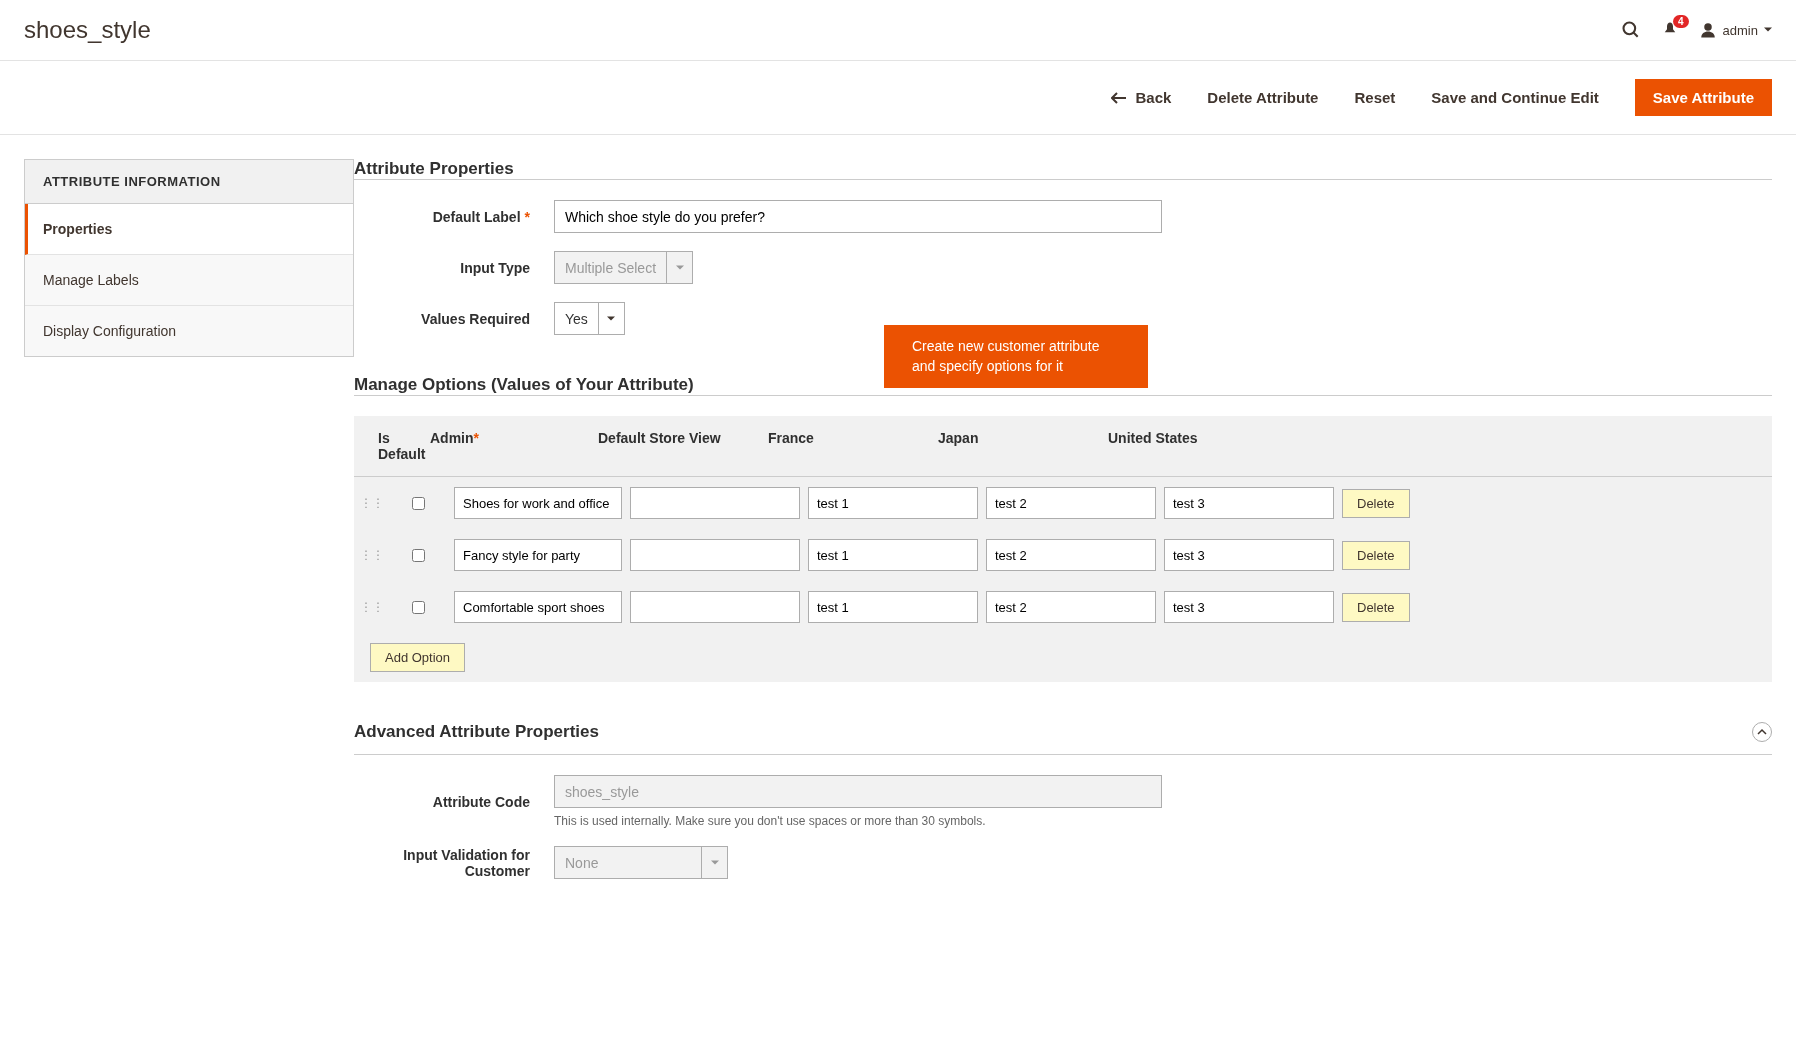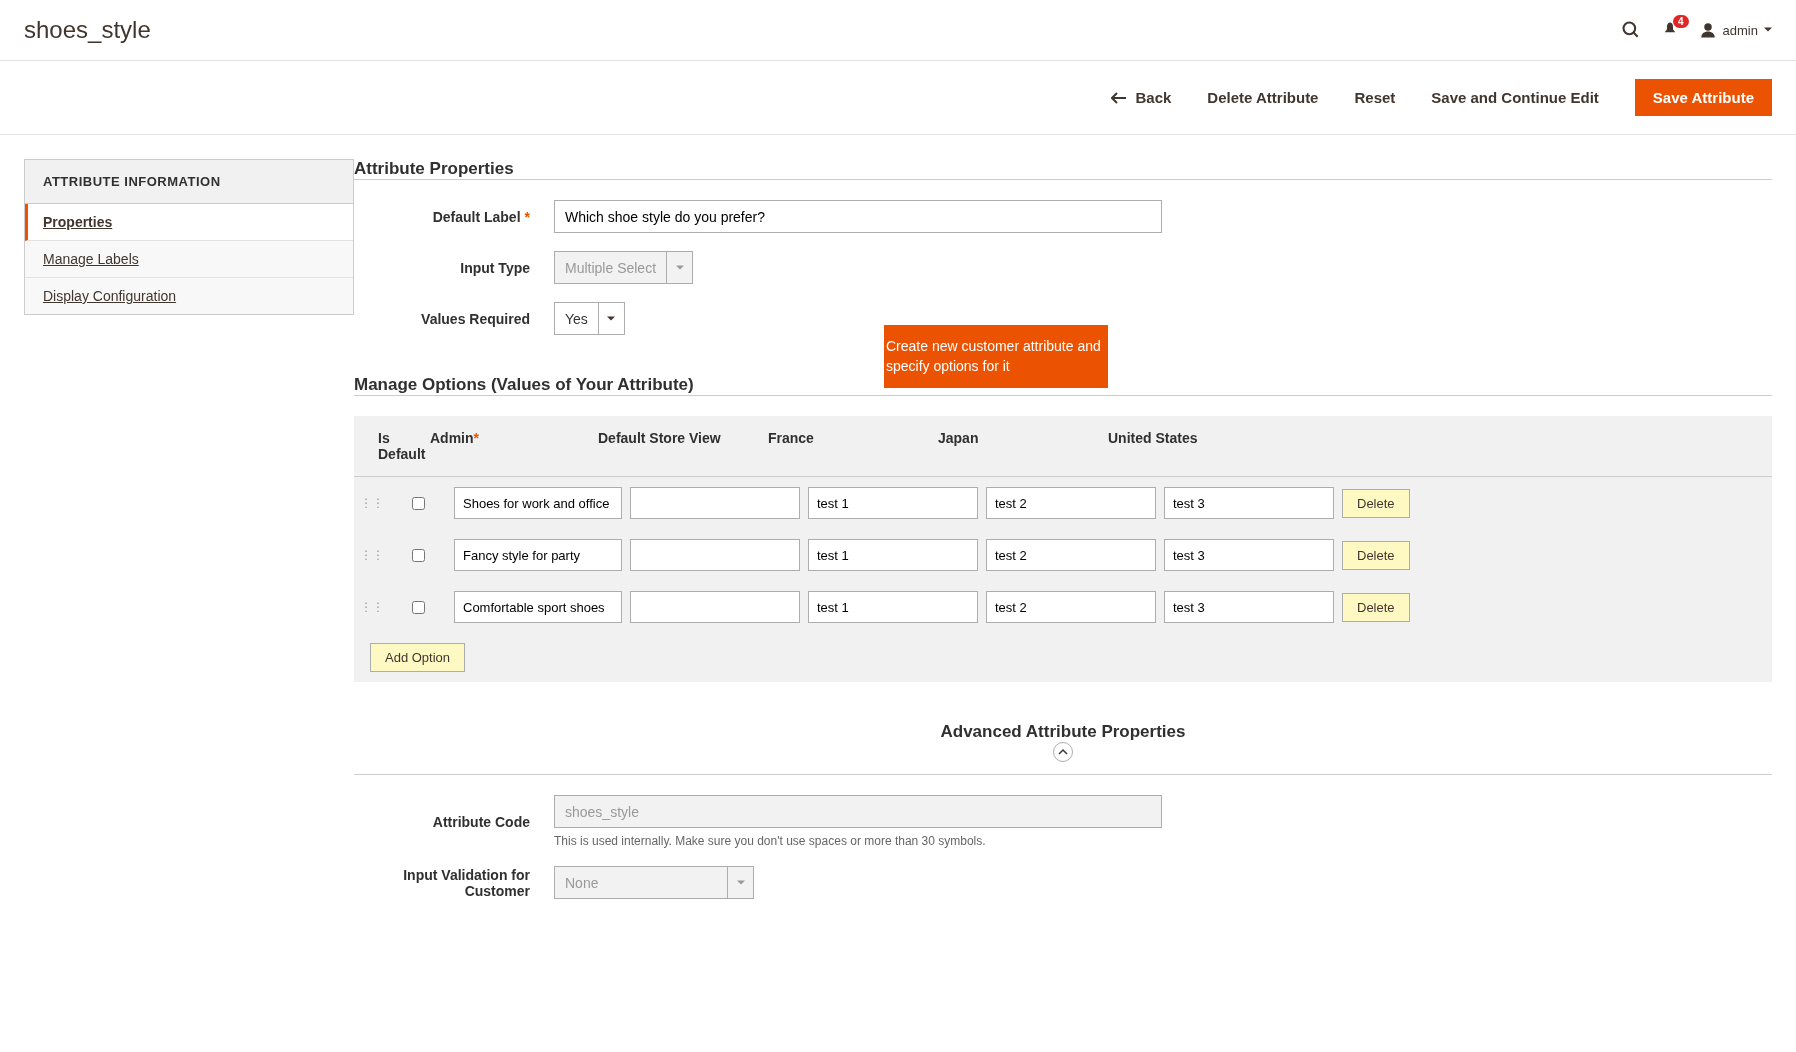--- a/index.html
+++ b/index.html
@@ -14,65 +14,65 @@
     
     .action-bar { display: flex; justify-content: flex-end; align-items: center; gap: 36px; padding: 18px 24px; border-bottom: 1px solid #e3e3e3; }
     .action-link { color: #41362f; font-size: 15px; cursor: pointer; font-weight: 600; display: flex; align-items: center; gap: 8px; }
     .btn-primary { background: #eb5202; color: #fff; border: none; padding: 10px 18px; font-size: 15px; font-weight: 600; cursor: pointer; }
     
     .content-area { display: flex; padding: 24px; }
     
     .sidebar { width: 330px; flex-shrink: 0; }
     .sidebar-header { background: #f1f1f1; border: 1px solid #ccc; padding: 14px 18px; font-size: 13px; font-weight: 700; color: #303030; letter-spacing: 0.5px; }
     .sidebar-tabs { border: 1px solid #ccc; border-top: none; }
-    .sidebar-tab { padding: 10px 18px; font-size: 14px; color: #41362f; cursor: pointer; border-bottom: 1px solid #e3e3e3; background: #f8f8f8; text-decoration: underline; }
+    .sidebar-tab { padding: 17px 18px; font-size: 14px; color: #41362f; cursor: pointer; border-bottom: 1px solid #e3e3e3; background: #f8f8f8; }
     .sidebar-tab:last-child { border-bottom: none; }
     .sidebar-tab.active { background: #fff; border-left: 3px solid #eb5202; font-weight: 600; padding-left: 15px; }
     
     .main { flex: 1; }
     .section-title { font-size: 17px; font-weight: 600; color: #303030; border-bottom: 1px solid #ccc; margin-bottom: 20px; }
     
     .form-row { display: flex; align-items: center; margin-bottom: 18px; }
     .form-label { width: 200px; text-align: right; padding-right: 24px; font-size: 14px; font-weight: 600; color: #303030; }
     .form-label .req { color: #eb5202; margin-left: 4px; }
     .form-field { flex: 1; }
     
     input[type="text"].text-input { border: 1px solid #adadad; padding: 6px 10px; font-size: 14px; width: 608px; height: 33px; }
     
     .select-wrap { display: inline-flex; border: 1px solid #adadad; height: 33px; }
     .select-wrap.disabled { background: #f2f2f2; color: #999; }
     .select-value { padding: 6px 10px; font-size: 14px; min-width: 80px; display: flex; align-items: center; }
     .select-arrow { border-left: 1px solid #adadad; width: 26px; display: flex; align-items: center; justify-content: center; cursor: pointer; }
     .select-arrow svg { width: 8px; height: 8px; }
     
-    .callout { position: absolute; background: #eb5202; color: #fff; padding: 12px 2px; font-size: 14px; width: 224px; line-height: 1.4; }
+    .callout { position: absolute; background: #eb5202; color: #fff; padding: 12px 28px; font-size: 14px; width: 264px; line-height: 1.4; }
     
     .manage-section { margin-top: 40px; position: relative; }
     .options-table { background: #f1f1f1; margin-top: 0; }
     .options-header { display: flex; padding: 14px 0; font-size: 14px; font-weight: 600; color: #303030; border-bottom: 1px solid #ccc; }
     .options-row { display: flex; align-items: center; padding: 10px 8px; gap: 8px; }
     .col-drag { width: 20px; display: flex; justify-content: center; }
     .col-default { width: 56px; text-align: left; padding-left: 4px; }
     .col-default-check { width: 56px; display: flex; justify-content: center; }
     .col-admin { width: 168px; }
     .col-store { width: 170px; }
     .opt-input { width: 100%; border: 1px solid #adadad; padding: 6px 8px; font-size: 13px; height: 32px; }
     .btn-secondary { background: #fef9c3; border: 1px solid #adadad; padding: 6px 14px; font-size: 13px; cursor: pointer; color: #41362f; }
     .add-option-row { padding: 10px 16px; }
     
     .drag-handle { color: #999; cursor: move; font-size: 12px; }
     .admin-req { color: #eb5202; }
     
     .advanced-section { margin-top: 40px; }
-    .advanced-header { display: flex; justify-content: space-between; align-items: center; border-bottom: 1px solid #ccc; padding-bottom: 12px; margin-bottom: 20px; flex-direction: column; }
+    .advanced-header { display: flex; justify-content: space-between; align-items: center; border-bottom: 1px solid #ccc; padding-bottom: 12px; margin-bottom: 20px; }
     .advanced-title { font-size: 17px; font-weight: 600; color: #303030; }
     .collapse-icon { width: 20px; height: 20px; border: 1px solid #adadad; border-radius: 50%; display: flex; align-items: center; justify-content: center; cursor: pointer; }
     .help-text { font-size: 12px; color: #666; margin-top: 6px; }
     .disabled-input { background: #f2f2f2; color: #999; }
-    .wide-select { width: 200px; }
+    .wide-select { width: 174px; }
     .wide-select .select-value { flex: 1; }
   </style>
 </head>
 <body>
 
 <div class="header">
   <div class="page-title">shoes_style</div>
   <div class="header-right">
     <div class="icon-btn">
       <svg width="20" height="20" viewBox="0 0 24 24" fill="none" stroke="#41362f" stroke-width="2.5">

